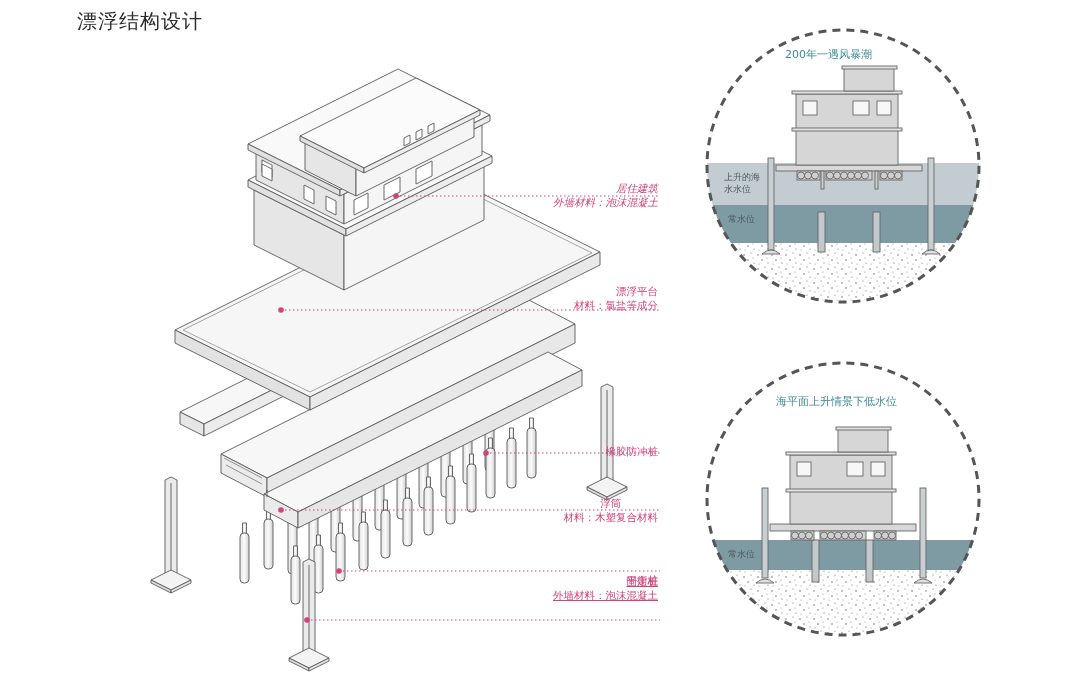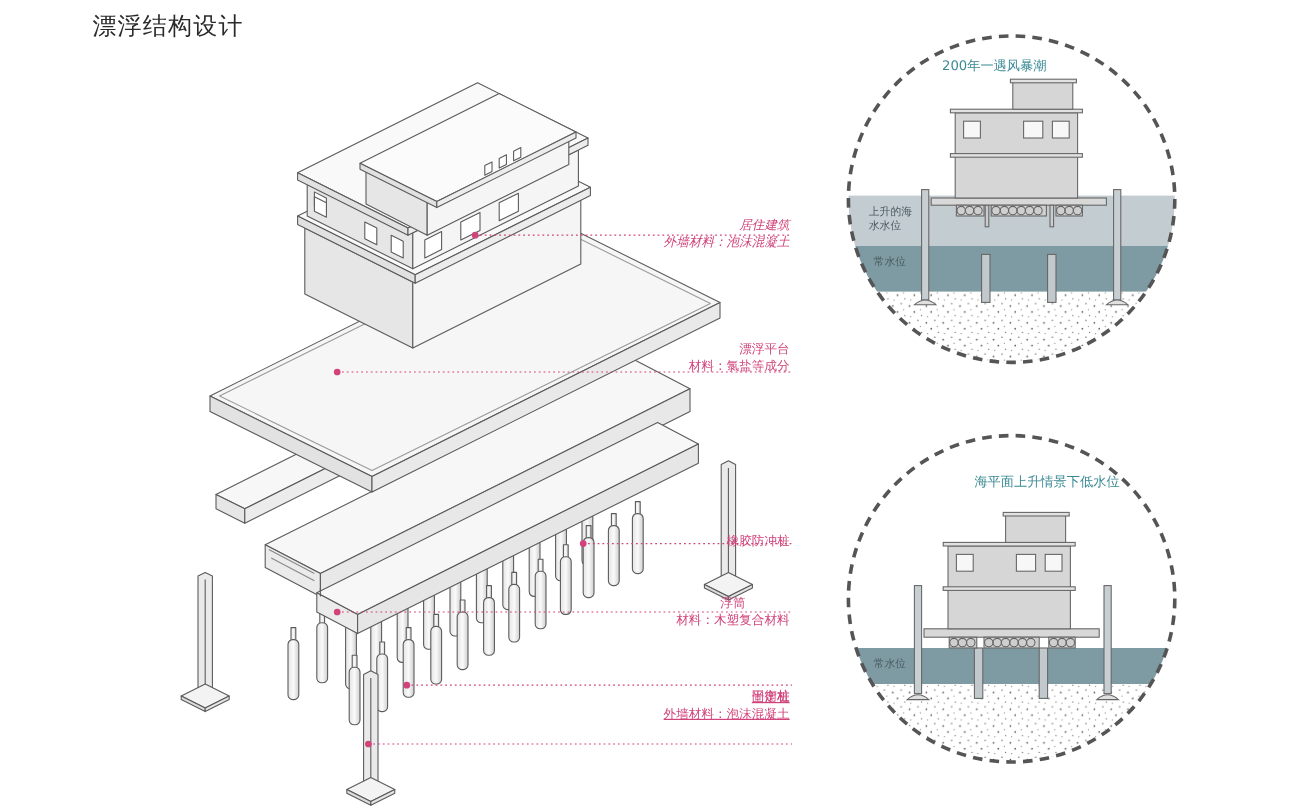--- a/index.html
+++ b/index.html
@@ -345,14 +345,14 @@
       <rect x="847" y="462" width="16" height="14" fill="#f7f7f7"></rect>
       <rect x="871" y="462" width="14" height="14" fill="#f7f7f7"></rect>
     </g>
   </g>
   <circle cx="843" cy="499" r="136" fill="none" stroke="#555" stroke-width="3" stroke-dasharray="8 6"></circle>
 </svg>
 
 <div class="clbl" style="left:785px;top:47px;">200年一遇风暴潮</div>
 <div class="wlbl" style="left:724px;top:171px;width:36px;white-space:normal;">上升的海水水位</div>
 <div class="wlbl" style="left:728px;top:213px;">常水位</div>
-<div class="clbl" style="left:776px;top:394px;margin-left:36px;">海平面上升情景下低水位</div>
+<div class="clbl" style="left:776px;top:394px;">海平面上升情景下低水位</div>
 <div class="wlbl" style="left:728px;top:548px;">常水位</div>
 
 </body></html>

